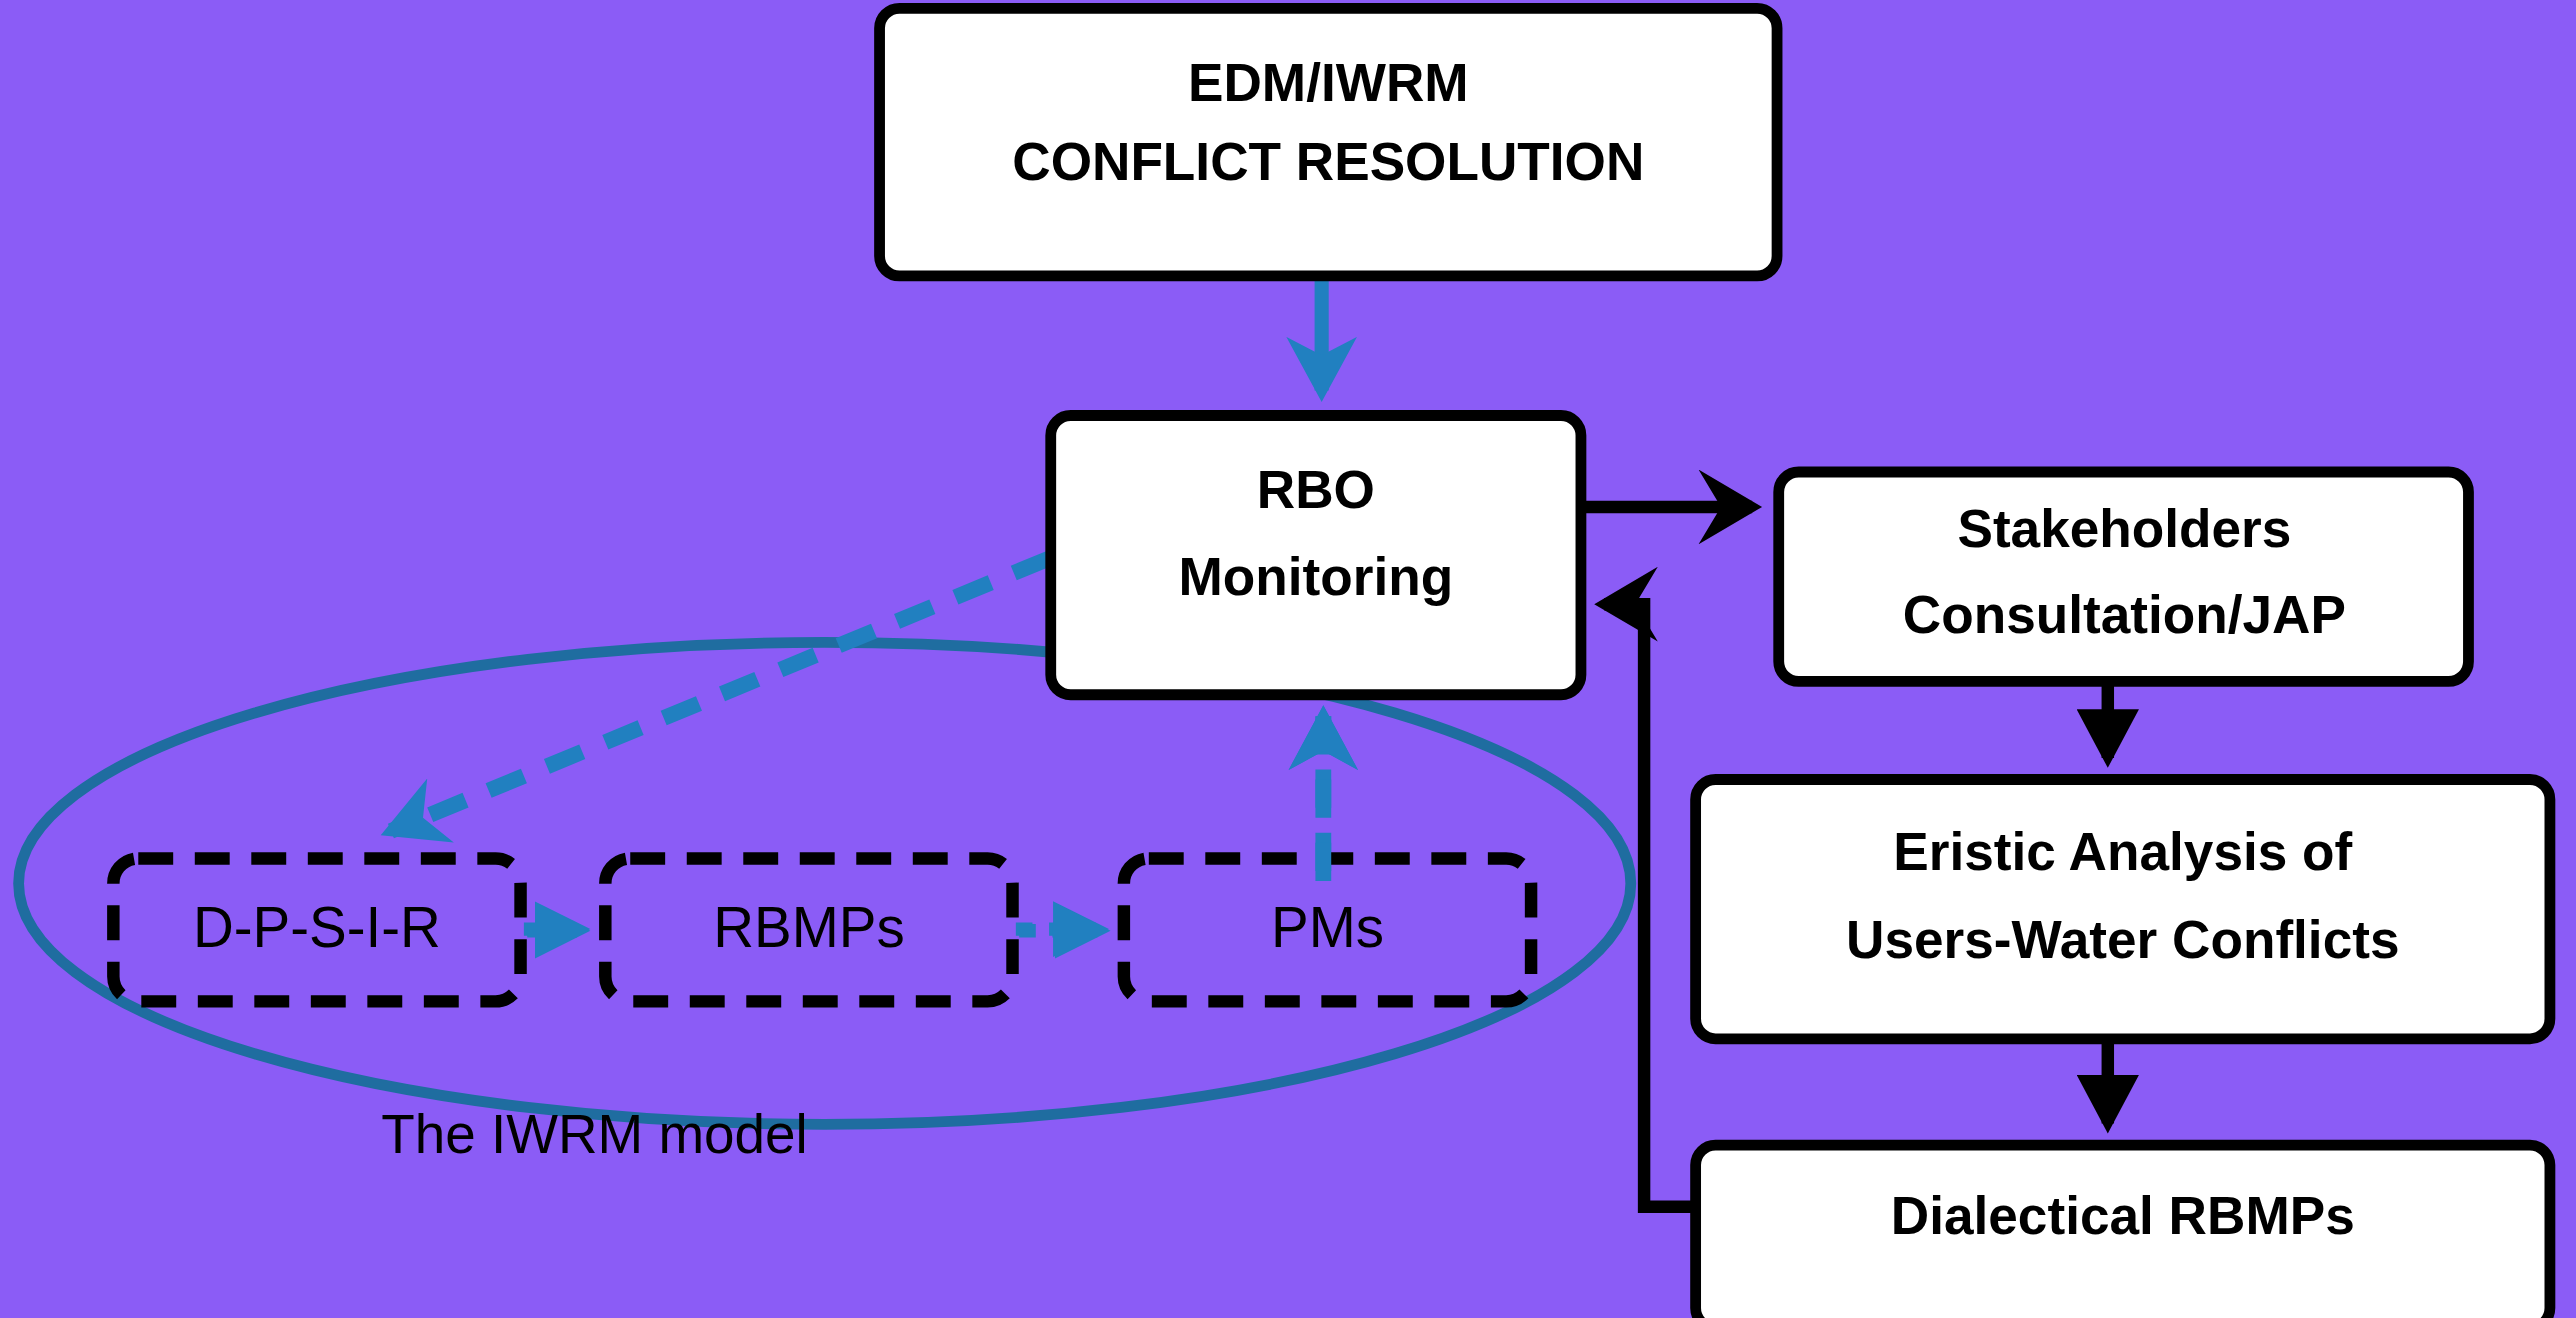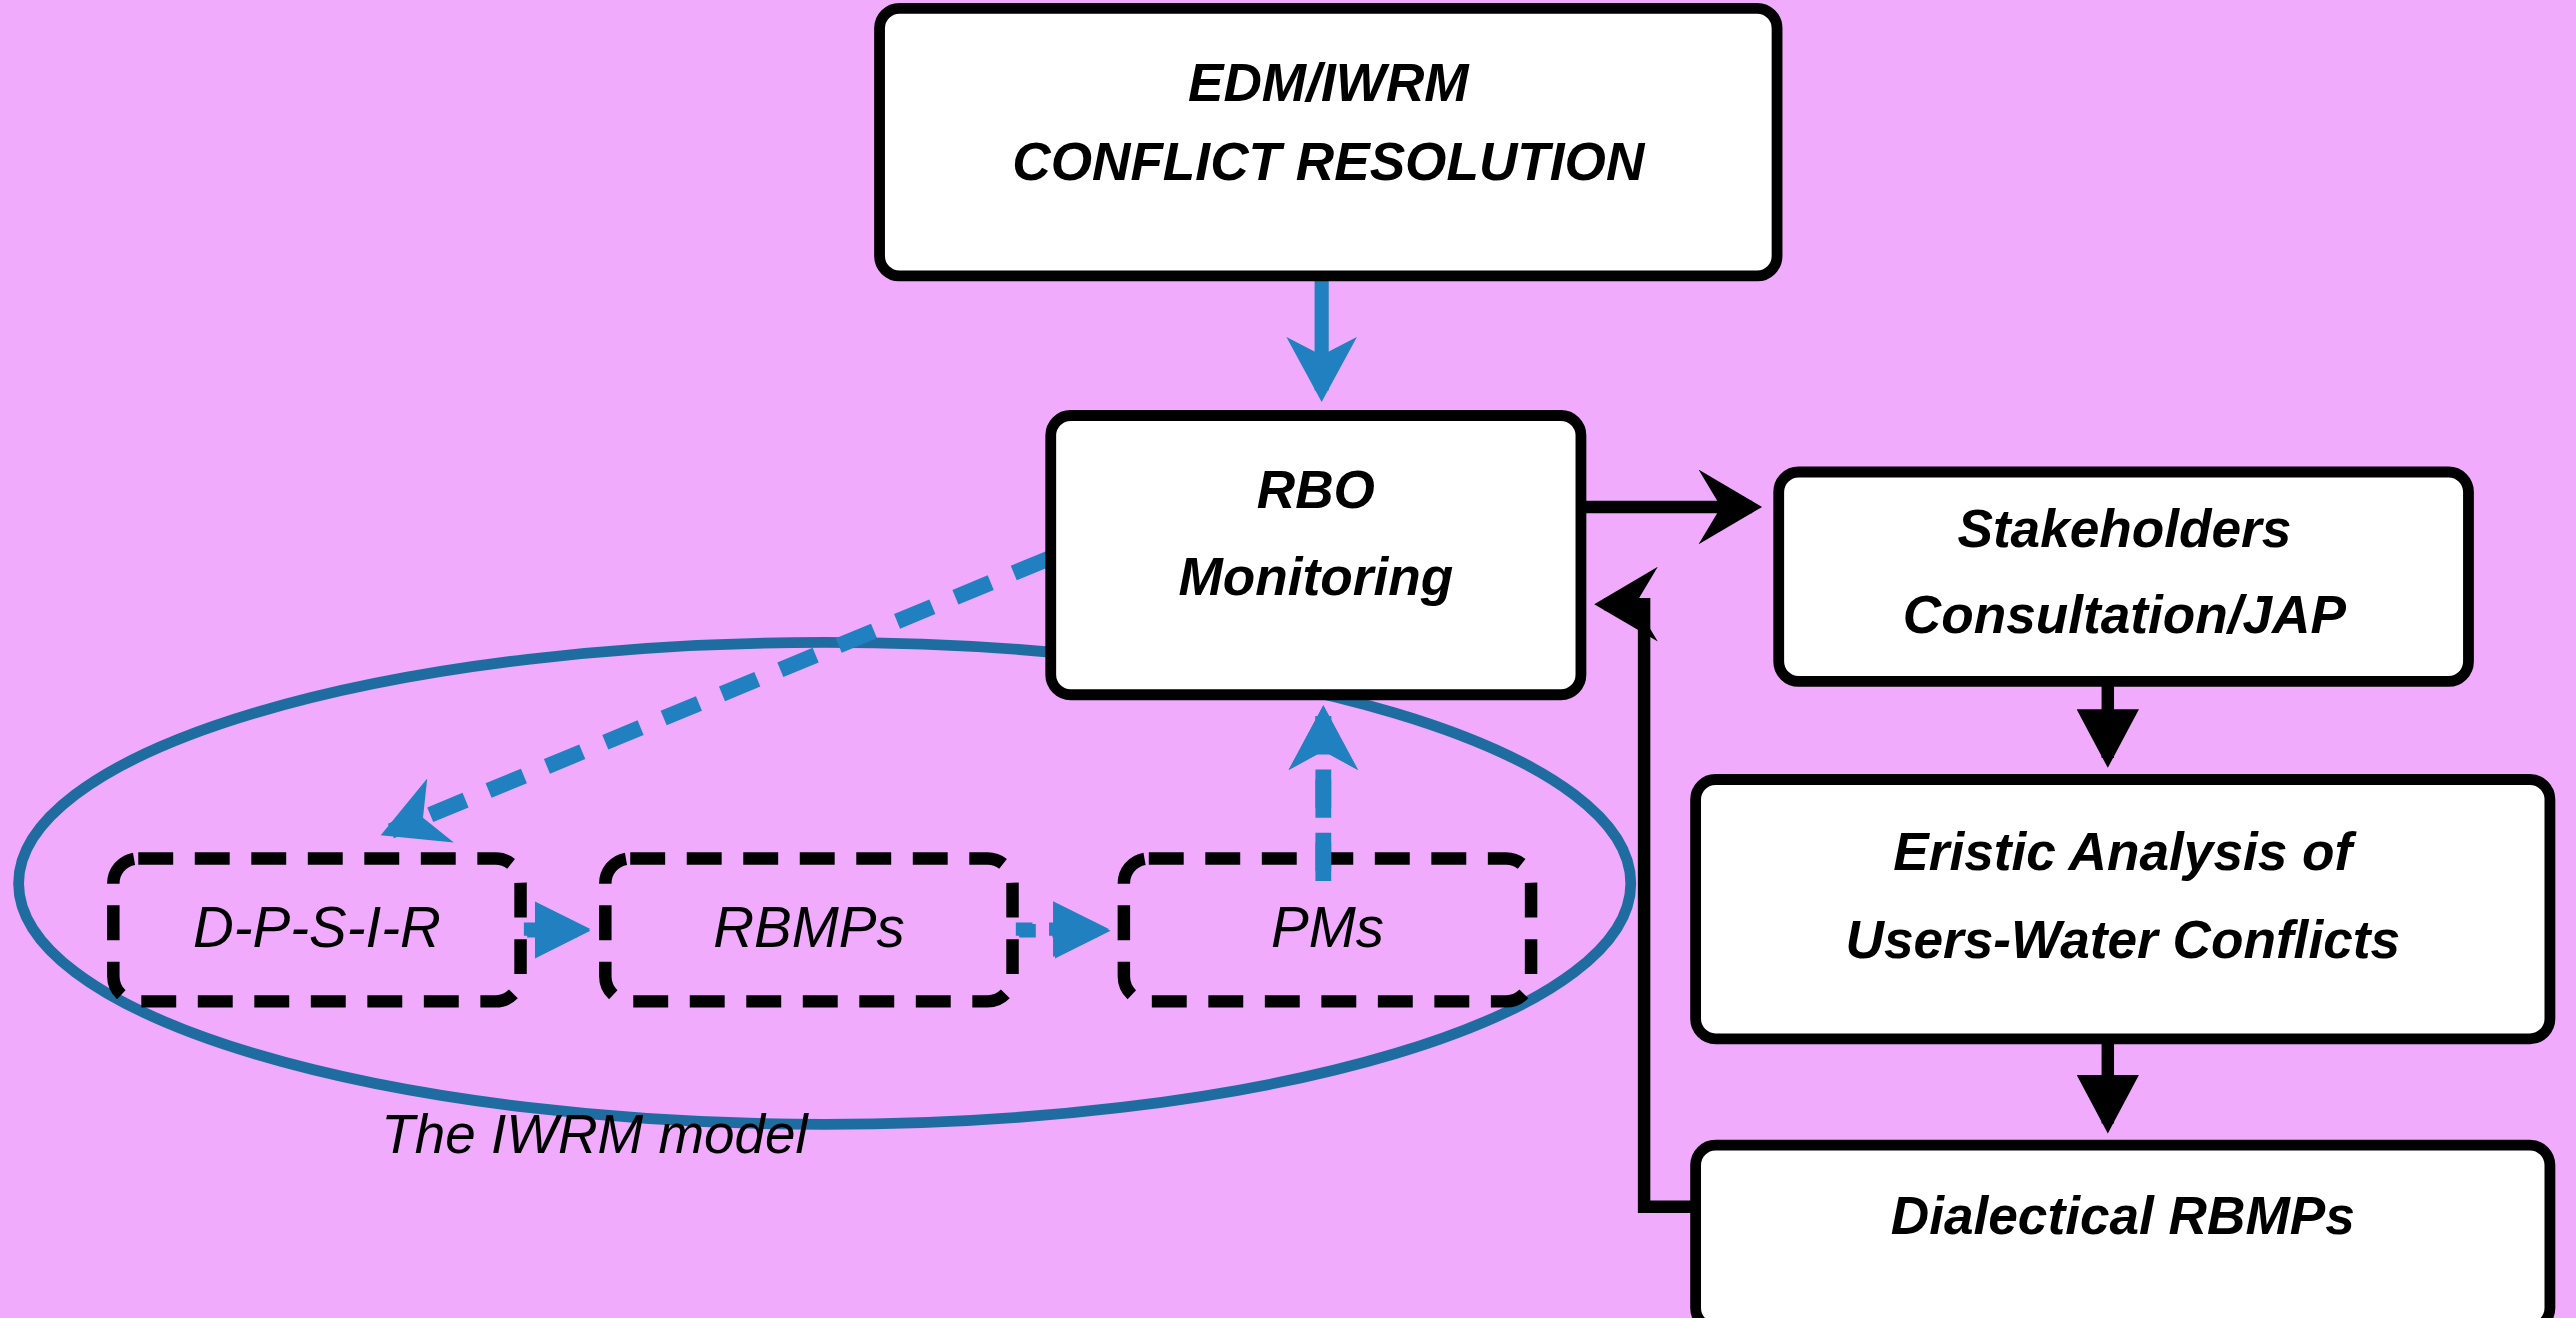--- a/index.html
+++ b/index.html
@@ -10,22 +10,21 @@
   body {
     width: 2576px;
     height: 1318px;
     overflow: hidden;
     font-family: "Liberation Sans", sans-serif;
   }
   #diagram-root {
     position: relative;
     width: 2576px;
     height: 1318px;
-    background: #f0abfc;
-    font-style: italic;
+    background: #8b5cf6;
   }
   svg#flow {
     position: absolute;
     top: 0;
     left: 0;
     width: 2576px;
     height: 1318px;
     display: block;
   }
   .box-rect {

